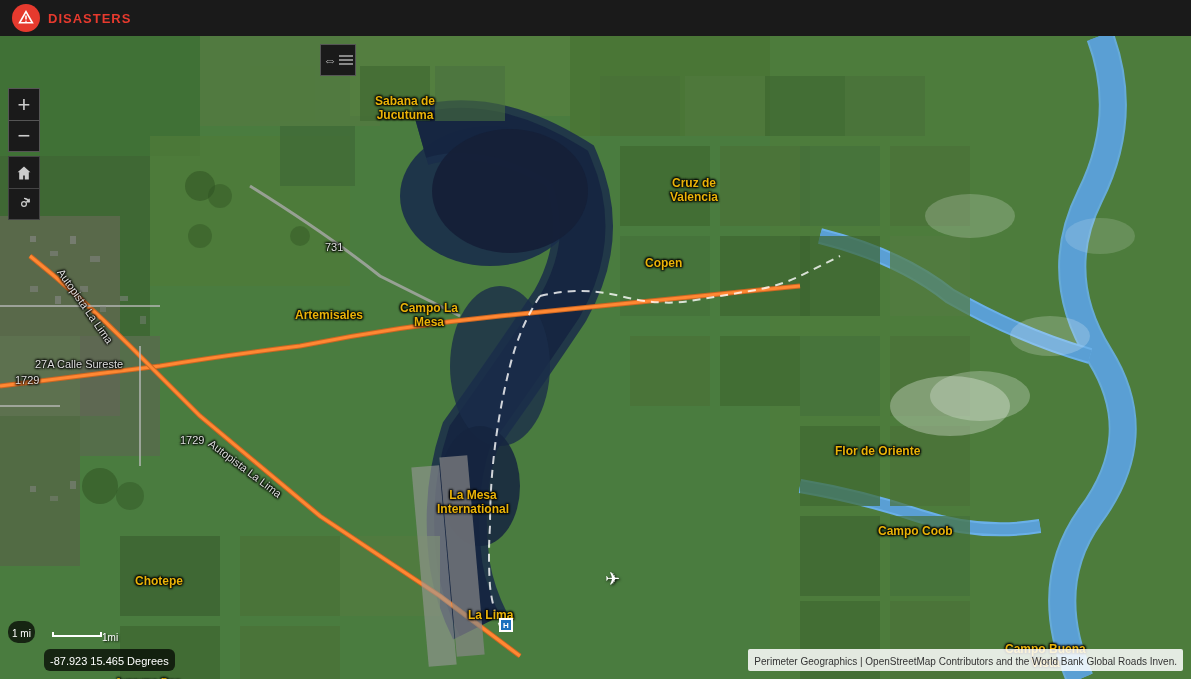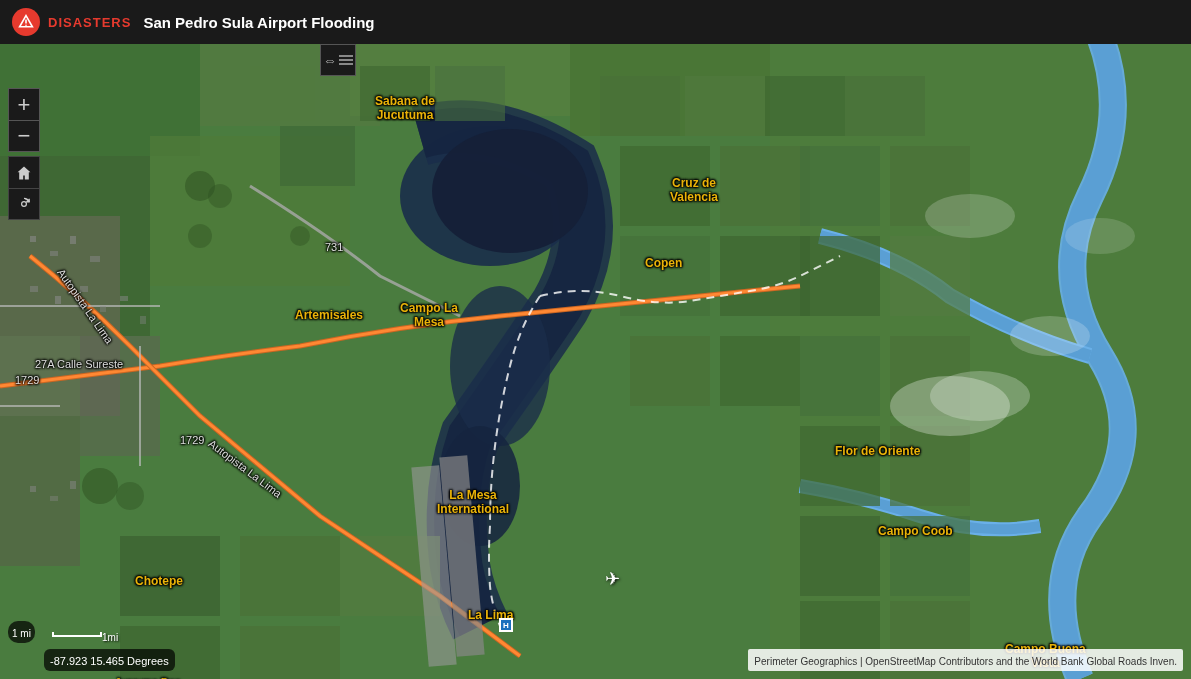--- a/index.html
+++ b/index.html
@@ -2,21 +2,21 @@
 <html><head>
   <meta charset="utf-8">
   <style>
     * { margin: 0; padding: 0; box-sizing: border-box; }
     body { width: 1191px; height: 679px; overflow: hidden; font-family: Arial, sans-serif; background: #2c2c2c; }
 
     
     #header {
       position: absolute;
       top: 0; left: 0; right: 0;
-      height: 44px;
+      height: 36px;
       background: #1a1a1a;
       display: flex;
       align-items: center;
       padding: 0 12px;
       z-index: 100;
     }
     #header .logo-area {
       display: flex;
       align-items: center;
       gap: 8px;
@@ -240,21 +240,20 @@
 <div id="header">
   <div class="logo-area">
     <div class="disaster-icon">
       <svg viewBox="0 0 20 20" fill="white">
         <polygon points="10,2 18,16 2,16" fill="none" stroke="white" stroke-width="2"></polygon>
         <line x1="10" y1="7" x2="10" y2="12" stroke="white" stroke-width="2"></line>
         <circle cx="10" cy="14" r="1" fill="white"></circle>
       </svg>
     </div>
     <span class="disasters-label">DISASTERS</span>
-    <span class="header-title">San Pedro Sula Airport Flooding</span>
   </div>
 </div>
 
 <div id="map-container">
 
   <svg class="map-svg" viewBox="0 0 1191 643" xmlns="http://www.w3.org/2000/svg">
 
     <rect width="1191" height="643" fill="#4a7c3f"></rect>
 
     <rect x="0" y="0" width="200" height="120" fill="#3d6e35" opacity="0.8"></rect>

